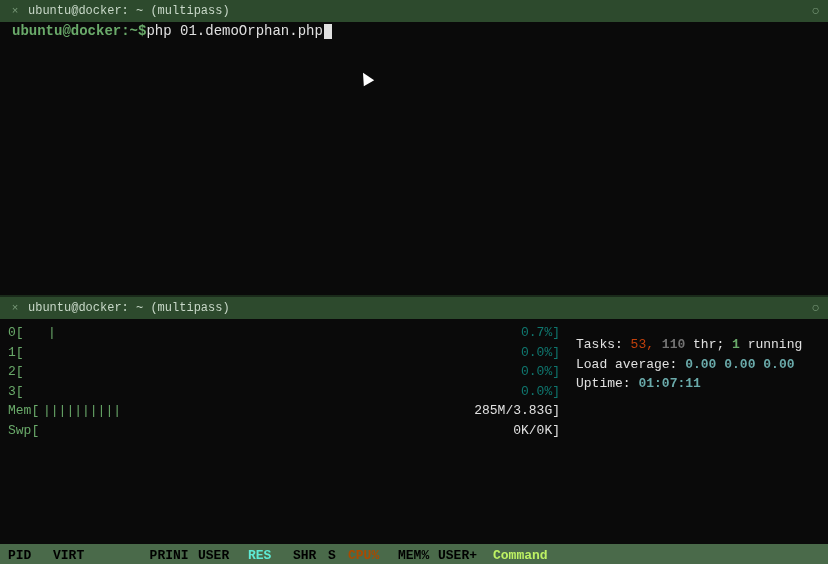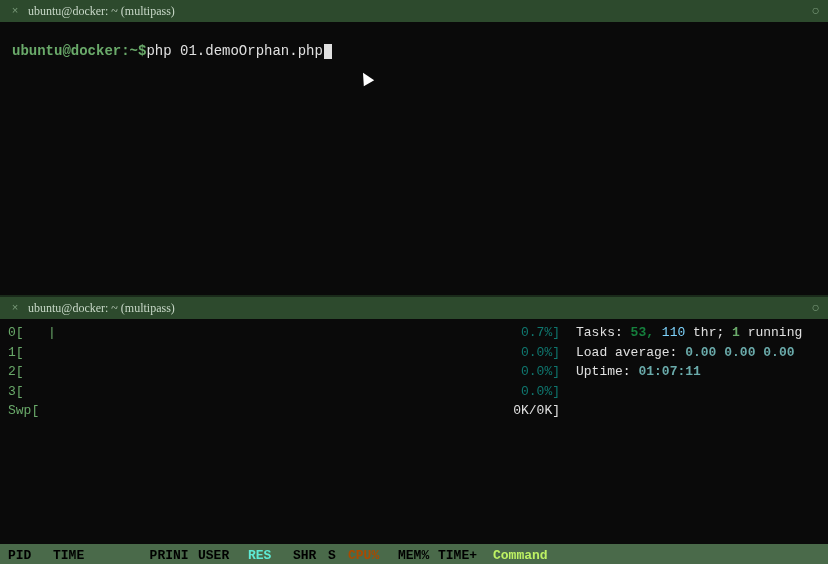--- a/index.html
+++ b/index.html
@@ -41,32 +41,32 @@
       display: flex;
       align-items: center;
       justify-content: center;
       color: #7a9a7a;
       font-size: 11px;
     }
 
     .title-bar-text {
       color: #c8d8c8;
       font-size: 12px;
-      font-family: Liberation Serif, serif;
+      font-family: Liberation Mono, monospace;
     }
 
     .title-bar-close {
       color: #7a9a7a;
       font-size: 14px;
       cursor: pointer;
     }
 
     .terminal-content {
       flex: 1;
-      padding: 20px 12px;
+      padding: 0 12px;
       color: #e0e0e0;
       font-size: 14px;
       line-height: 1.4;
       background: #0a0a0a;
       position: relative;
     }
 
     .prompt-line {
       display: flex;
       align-items: center;
@@ -251,33 +251,39 @@
           <span style="flex:1;"></span>
           <span class="htop-percent">0.0%]</span>
         </div>
 
         <div class="htop-row">
           <span class="htop-label">3[</span>
           <span style="flex:1;"></span>
           <span class="htop-percent">0.0%]</span>
         </div>
 
+        <div class="htop-mem-row">
+          <span class="mem-label">Mem[</span>
+          <span class="mem-bar-green">||||||||||</span>
+          <span style="flex:1;"></span>
+          <span class="mem-value">285M/3.83G]</span>
+        </div>
 
         <div class="htop-mem-row">
           <span class="mem-label">Swp[</span>
           <span style="flex:1;"></span>
           <span class="mem-value">0K/0K]</span>
         </div>
       </div>
 
       <div style="padding-left: 16px; min-width: 260px;">
-        <div class="htop-row" style="line-height:1.5;">
+        <div class="htop-row" style="line-height:1.5;margin-top:12px;">
           <span>Tasks:&nbsp;</span>
-          <span style="color:#15803d; font-weight:bold;">53,&nbsp;</span>
-          <span style="color:#7dd3fc; font-weight:normal;">110</span>
+          <span style="color:#c2410c; font-weight:normal;">53,&nbsp;</span>
+          <span style="color:#737373; font-weight:bold;">110</span>
           <span>&nbsp;thr;&nbsp;</span>
           <span style="color:#6aaa6a; font-weight:bold;">1</span>
           <span>&nbsp;running</span>
         </div>
         <div class="htop-row" style="line-height:1.5;align-items:center;">
           <span>Load average:&nbsp;</span>
           <span style="color:#6aaaaa; font-weight:bold;">0.00</span>
           <span>&nbsp;</span>
           <span style="color:#6aaaaa; font-weight:bold;">0.00</span>
           <span>&nbsp;</span>
@@ -288,25 +294,25 @@
           <span style="color:#6aaaaa; font-weight:bold;">01:07:11</span>
         </div>
       </div>
     </div>
 
     <div style="flex:1; min-height: 30px;"></div>
   </div>
 
   <div class="htop-header-row">
     <span class="header-pid">PID</span>
-    <span class="header-user">TIME</span>
+    <span class="header-user">VIRT</span>
     <span class="header-pri">PRI</span>
     <span class="header-ni">NI</span>
     <span class="header-virt">USER</span>
     <span class="header-res">RES</span>
     <span class="header-shr">SHR</span>
     <span class="header-s">S</span>
     <span class="header-cpu">CPU%</span>
     <span class="header-mem">MEM%</span>
-    <span class="header-time">TIME+</span>
+    <span class="header-time">USER+</span>
     <span class="header-cmd">Command</span>
   </div>
 </div>
 
 </body></html>

